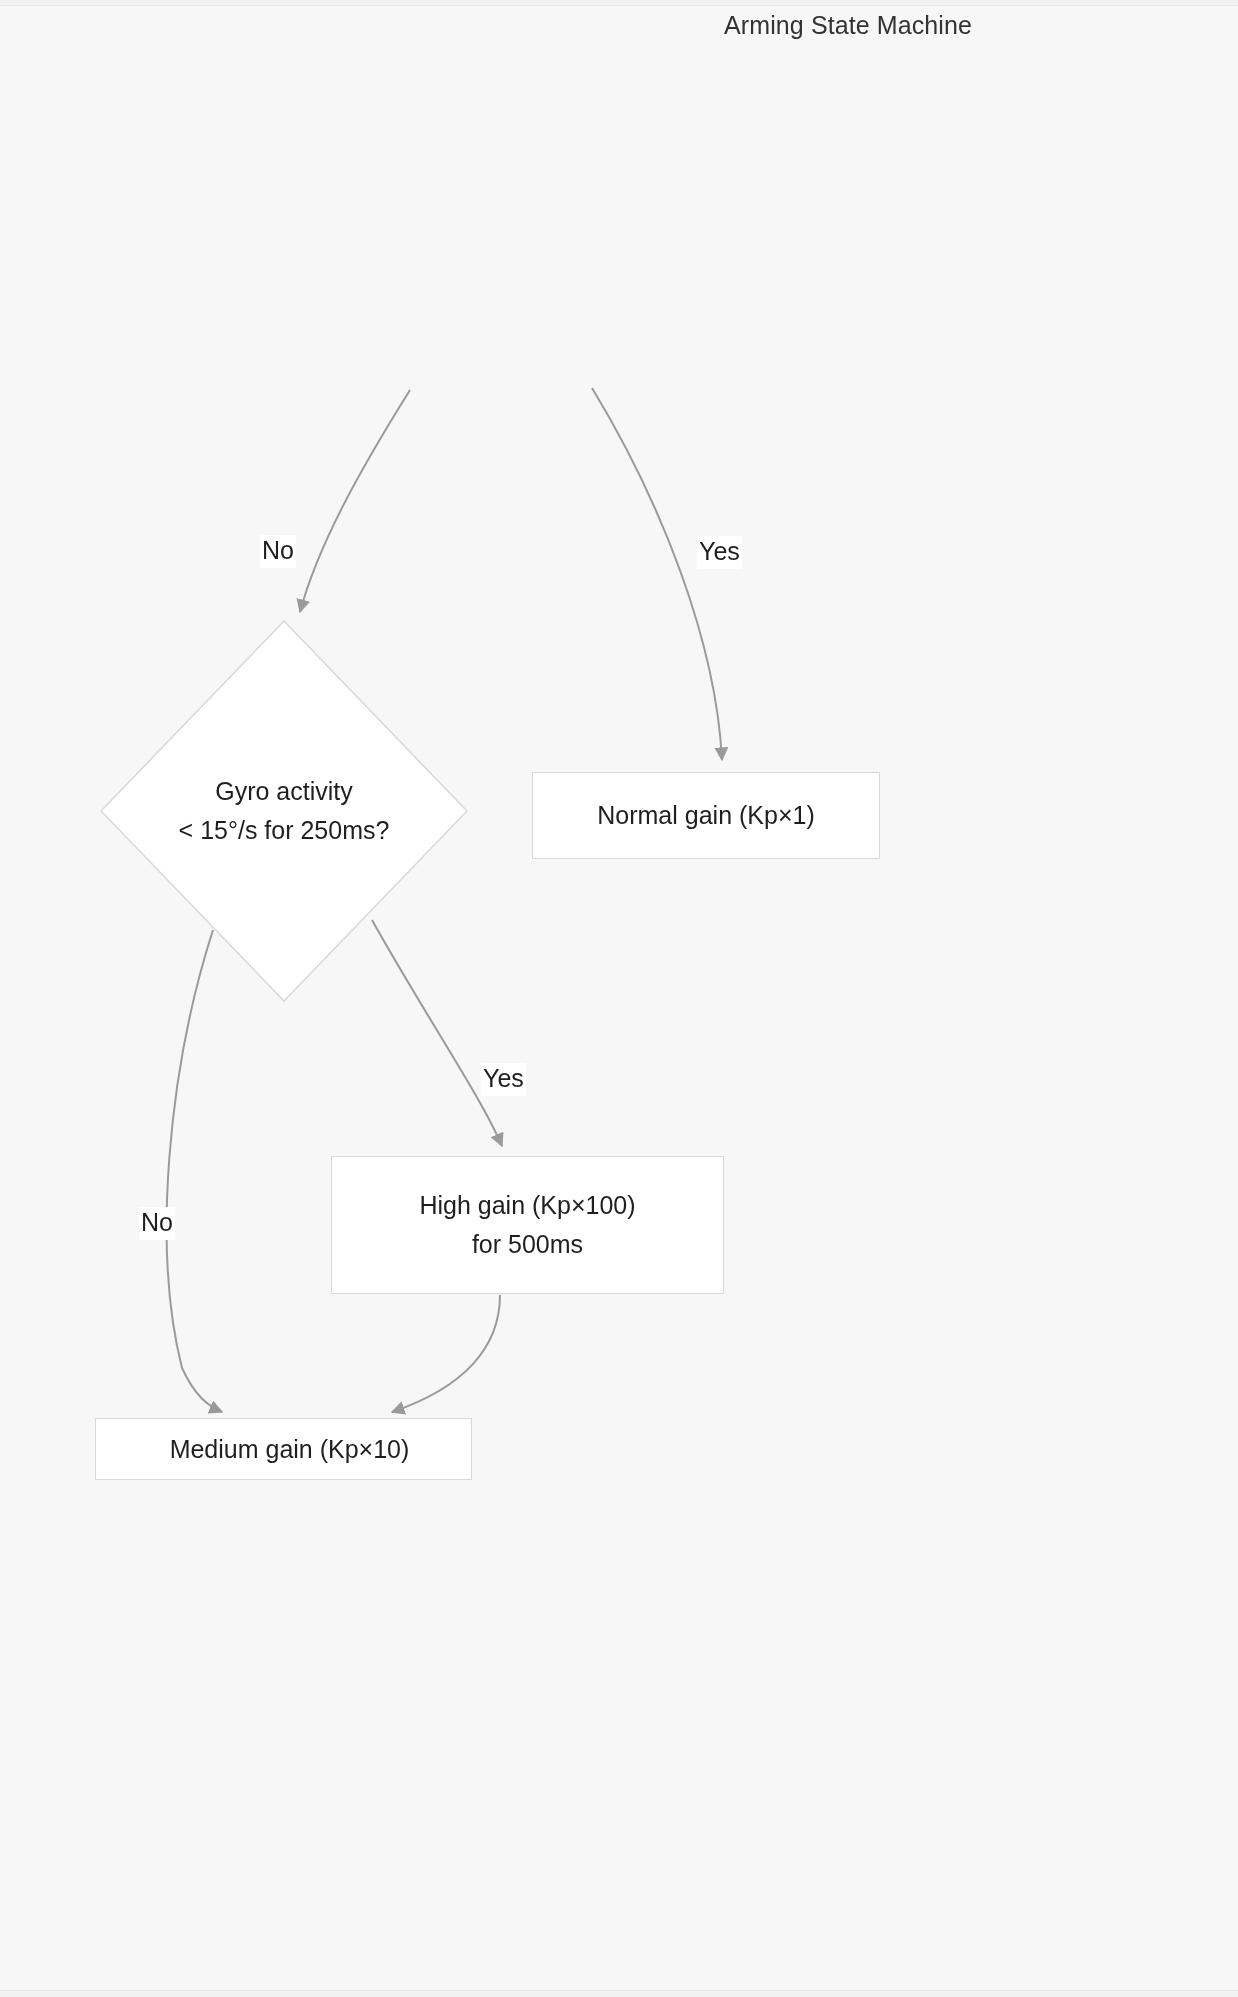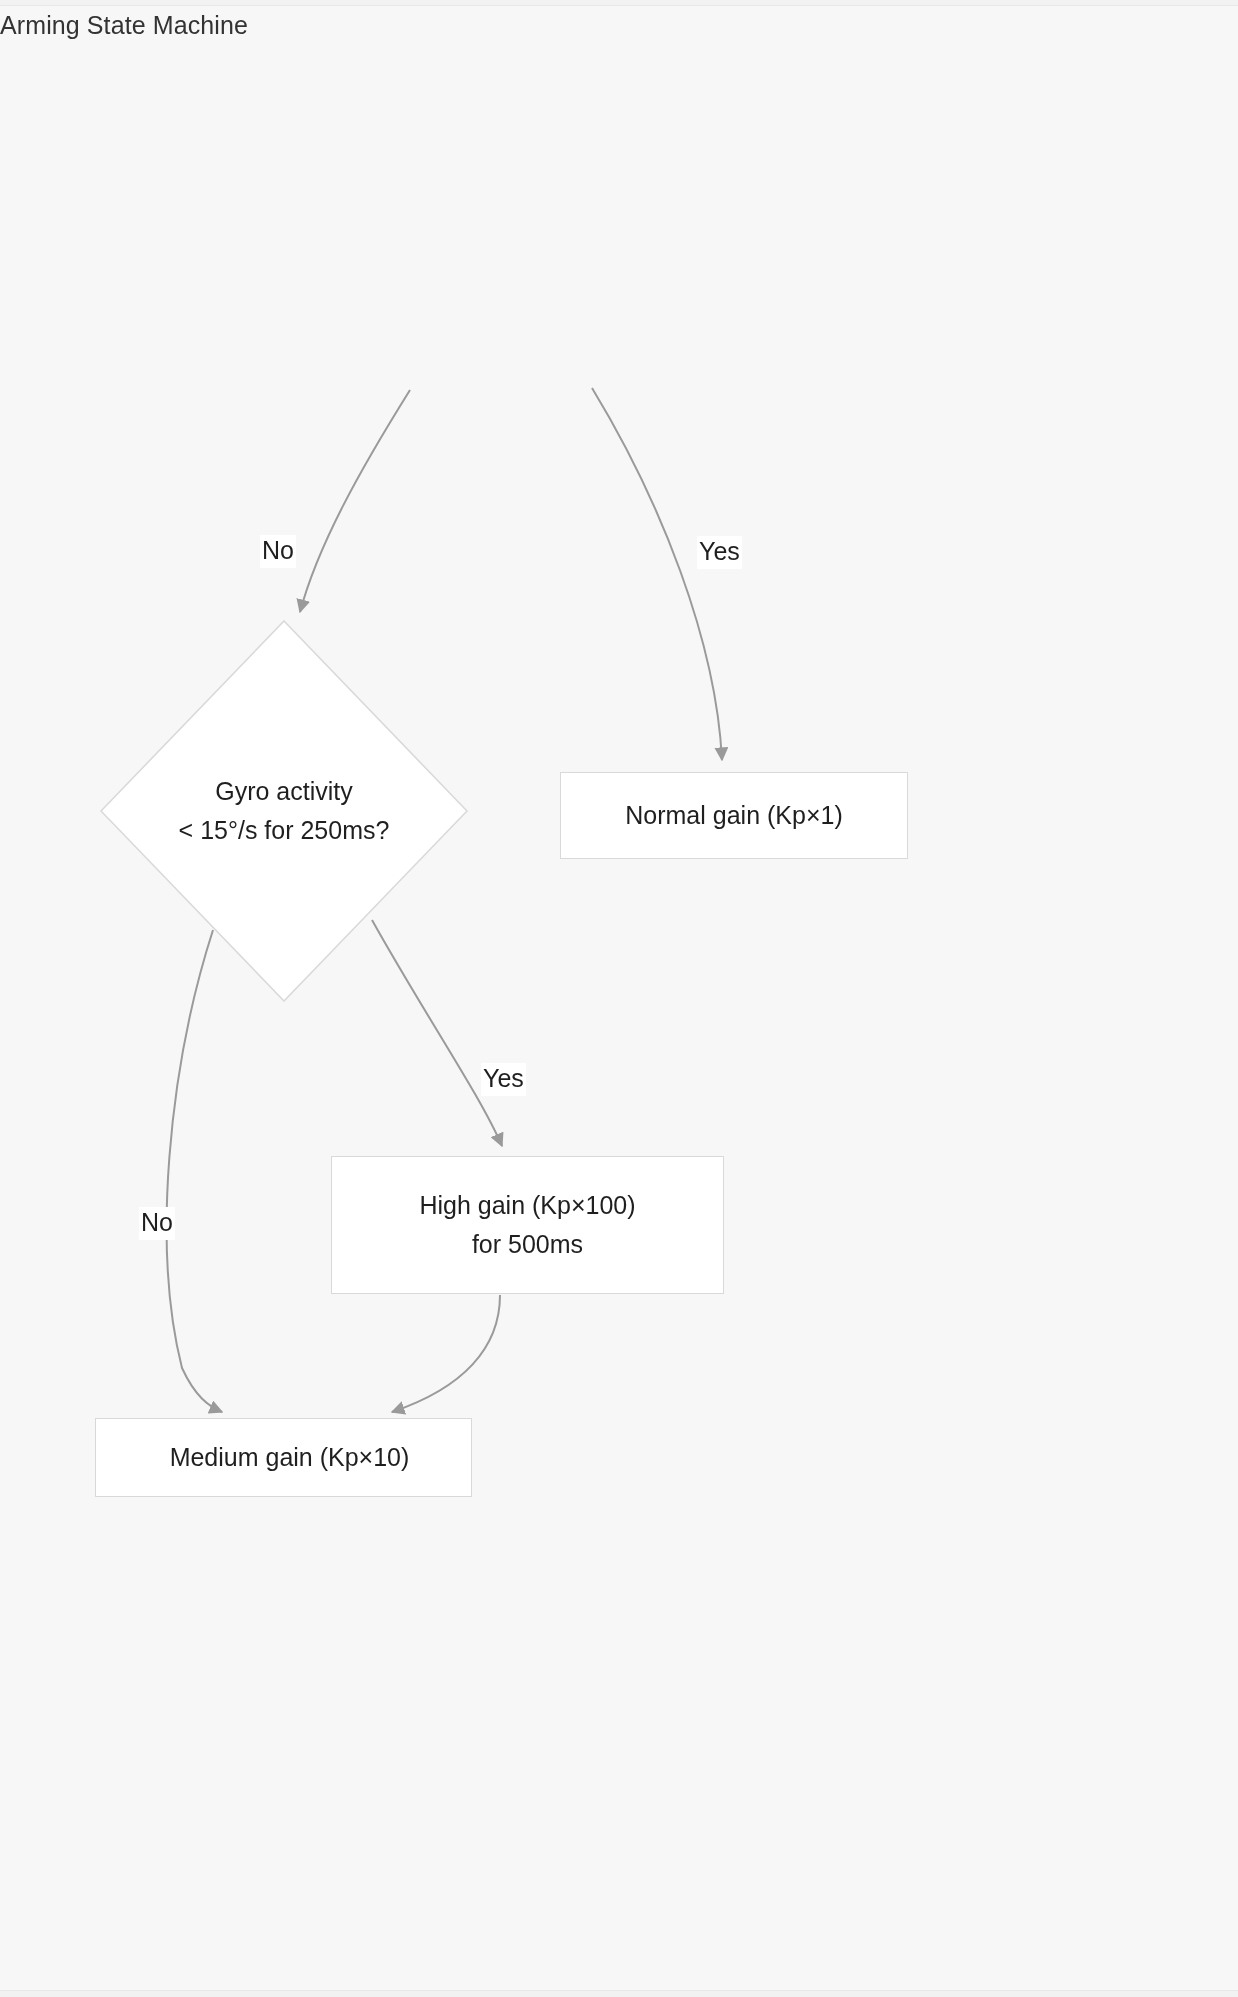--- a/index.html
+++ b/index.html
@@ -29,21 +29,21 @@
     width: 1238px;
     height: 6px;
     background: #f2f2f2;
     border-top: 1px solid #eaeaea;
   }
   #diagram-title {
     position: absolute;
     left: 0;
     top: 11px;
     width: 972px;
-    text-align: left;
+    text-align: right;
     font-size: 25px;
     color: #333333;
     letter-spacing: 0.1px;
     white-space: nowrap;
   }
   #edge-layer {
     position: absolute;
     left: 0; top: 0;
     width: 1238px;
     height: 1997px;
@@ -128,30 +128,30 @@
   <div class="decision-wrap" style="left:100px; top:620px; width:368px; height:382px;">
     <svg class="decision-shape" viewBox="0 0 368 382" xmlns="http://www.w3.org/2000/svg" preserveAspectRatio="none">
       <polygon points="184,1 367,191 184,381 1,191" fill="#ffffff" stroke="#d9d9d9" stroke-width="1.6"></polygon>
     </svg>
     <div class="decision-label">
       <div>Gyro activity</div>
       <div>&lt; 15°/s for 250ms?</div>
     </div>
   </div>
 
-  <div class="node proc" style="left:560px; top:772px; width:348px; height:87px;">
+  <div class="node proc" style="left:532px; top:772px; width:348px; height:87px;">
     <span>Normal gain (Kp×1)</span>
   </div>
 
   <div class="node proc" style="left:331px; top:1156px; width:393px; height:138px; flex-direction:column;">
     <span>High gain (Kp×100)</span>
     <span>for 500ms</span>
   </div>
 
-  <div class="node proc" style="left:95px; top:1418px; width:377px; height:79px;padding-left:12px;">
+  <div class="node proc" style="left:95px; top:1418px; width:377px; height:62px;padding-left:12px;">
     <span>Medium gain (Kp×10)</span>
   </div>
 
   <div class="edge-label" style="left:260px; top:535px;">No</div>
 
   <div class="edge-label" style="left:697px; top:536px;">Yes</div>
 
   <div class="edge-label" style="left:481px; top:1063px;">Yes</div>
 
   <div class="edge-label" style="left:139px; top:1207px;">No</div>

